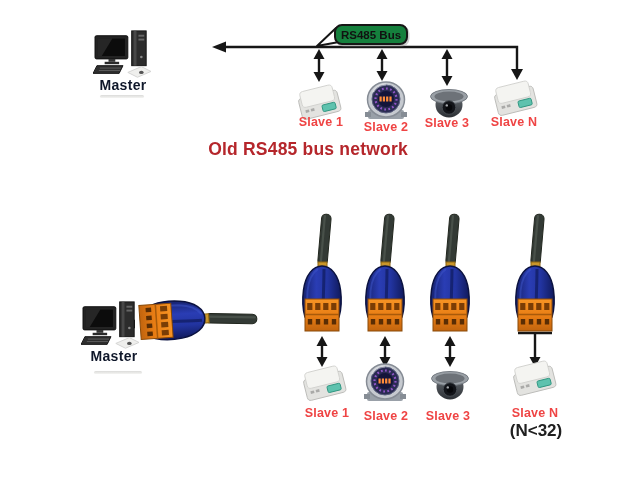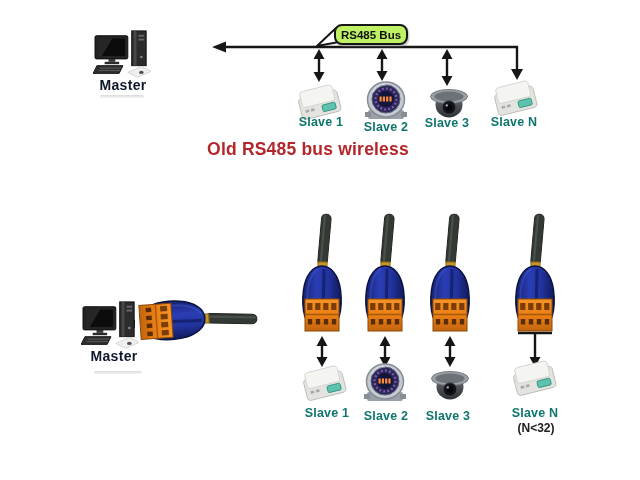--- a/index.html
+++ b/index.html
@@ -1,28 +1,28 @@
 <!DOCTYPE html>
 <html><head>
 <meta charset="utf-8">
 <style>
   html,body{margin:0;padding:0;background:#ffffff;}
   .canvas{position:relative;width:640px;height:480px;background:#ffffff;overflow:hidden;
           font-family:"Liberation Sans",sans-serif;}
   .abs{position:absolute;}
-  .slave-label{font-weight:bold;font-size:12.5px;color:#0f766e;white-space:nowrap;
+  .slave-label{font-weight:bold;font-size:12.5px;color:#ef4444;white-space:nowrap;
                transform:translateX(-50%);letter-spacing:.2px;}
   .master-label{font-weight:bold;font-size:14px;color:#0f172a;white-space:nowrap;
                 transform:translateX(-50%);letter-spacing:.3px;}
   .caption{font-weight:bold;font-size:17.5px;color:#b5262b;white-space:nowrap;
            transform:translateX(-50%);letter-spacing:.2px;}
-  .note-label{font-weight:bold;font-size:12px;color:#202020;white-space:nowrap;
+  .note-label{font-weight:bold;font-size:17px;color:#202020;white-space:nowrap;
               transform:translateX(-50%);}
   .callout{position:absolute;left:334px;top:24px;min-width:60px;height:15px;padding:1px 5px;
-           background:#bef264;border:2px solid #161616;border-radius:8px;
+           background:#15803d;border:2px solid #161616;border-radius:8px;
            display:flex;align-items:center;justify-content:center;
            font-weight:bold;font-size:11.5px;color:#111;white-space:nowrap;
            box-shadow:1.5px 1.5px 0 rgba(150,150,150,.45);}
   .shadow-line{position:absolute;height:3px;border-radius:2px;
                background:linear-gradient(#d7d7d5,#f3f3f1);opacity:.9;}
   .tilt{transform:rotate(-4deg);transform-origin:10% 50%;}
   svg{display:block;}
 </style>
 </head>
 <body>
@@ -199,21 +199,21 @@
     <svg width="54" height="40">
         <use href="#sym-scale"></use>
       </svg>
   </div>
 
   <div class="abs slave-label" style="left:321px;top:115px">Slave 1</div>
   <div class="abs slave-label" style="left:386px;top:120px">Slave 2</div>
   <div class="abs slave-label" style="left:447px;top:116px">Slave 3</div>
   <div class="abs slave-label" style="left:514px;top:115px">Slave N</div>
 
-  <div class="abs caption" style="left:308px;top:139px">Old RS485 bus wireless</div>
+  <div class="abs caption" style="left:308px;top:139px">Old RS485 bus network</div>
 
   <div class="abs" style="left:81px;top:299px">
     <svg width="60" height="56">
         <use href="#sym-computer"></use>
       </svg>
   </div>
   <div class="abs master-label" style="left:114px;top:348px">Master</div>
   <div class="shadow-line" style="left:94px;top:371px;width:48px"></div>
 
   <div class="abs tilt" style="left:135px;top:293px">

